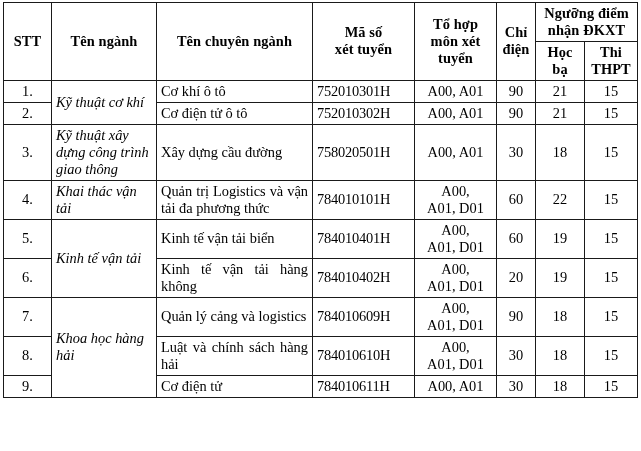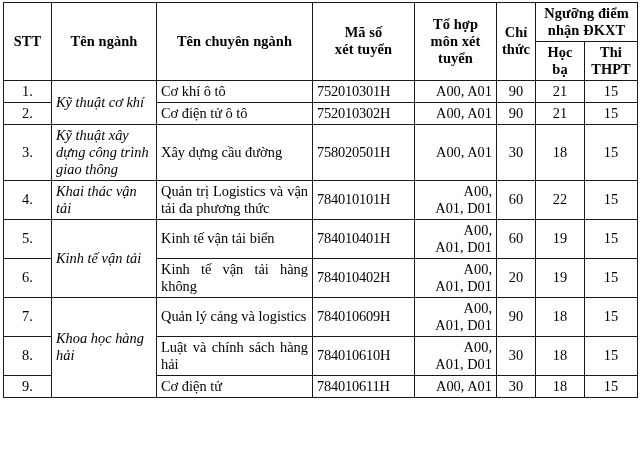--- a/index.html
+++ b/index.html
@@ -48,21 +48,21 @@
   col.c-chuyen   { width: 156px; }
   col.c-ma       { width: 102px; }
   col.c-tohop    { width: 82px; }
   col.c-chitieu  { width: 39px; }
   col.c-hocba    { width: 49px; }
   col.c-thithpt  { width: 53px; }
 
   
   td.num     { text-align: center; }
   td.code    { text-align: left; letter-spacing: -0.2px; }
-  td.combo   { text-align: right; margin-left: 20px; }
+  td.combo   { text-align: center; margin-left: 20px; }
   td.nganh   { text-align: left; font-style: italic; }
   td.chuyen  { text-align: left; }
   td.chuyen.justify {
     text-align: justify;
     text-align-last: left;
   }
   .hdr-group { padding-bottom: 1px; }
   .hdr-sub   { font-weight: bold; }
 </style>
 </head>
@@ -89,21 +89,21 @@
           <div>Mã số</div>
           <div>xét tuyển</div>
         </th>
         <th rowspan="2">
           <div>Tổ hợp</div>
           <div>môn xét</div>
           <div>tuyển</div>
         </th>
         <th rowspan="2">
           <div>Chỉ</div>
-          <div>thức</div>
+          <div>điện</div>
         </th>
         <th colspan="2" class="hdr-group">
           <div>Ngưỡng điểm</div>
           <div>nhận ĐKXT</div>
         </th>
       </tr>
       <tr>
         <th class="hdr-sub">
           <div>Học</div>
           <div>bạ</div>

